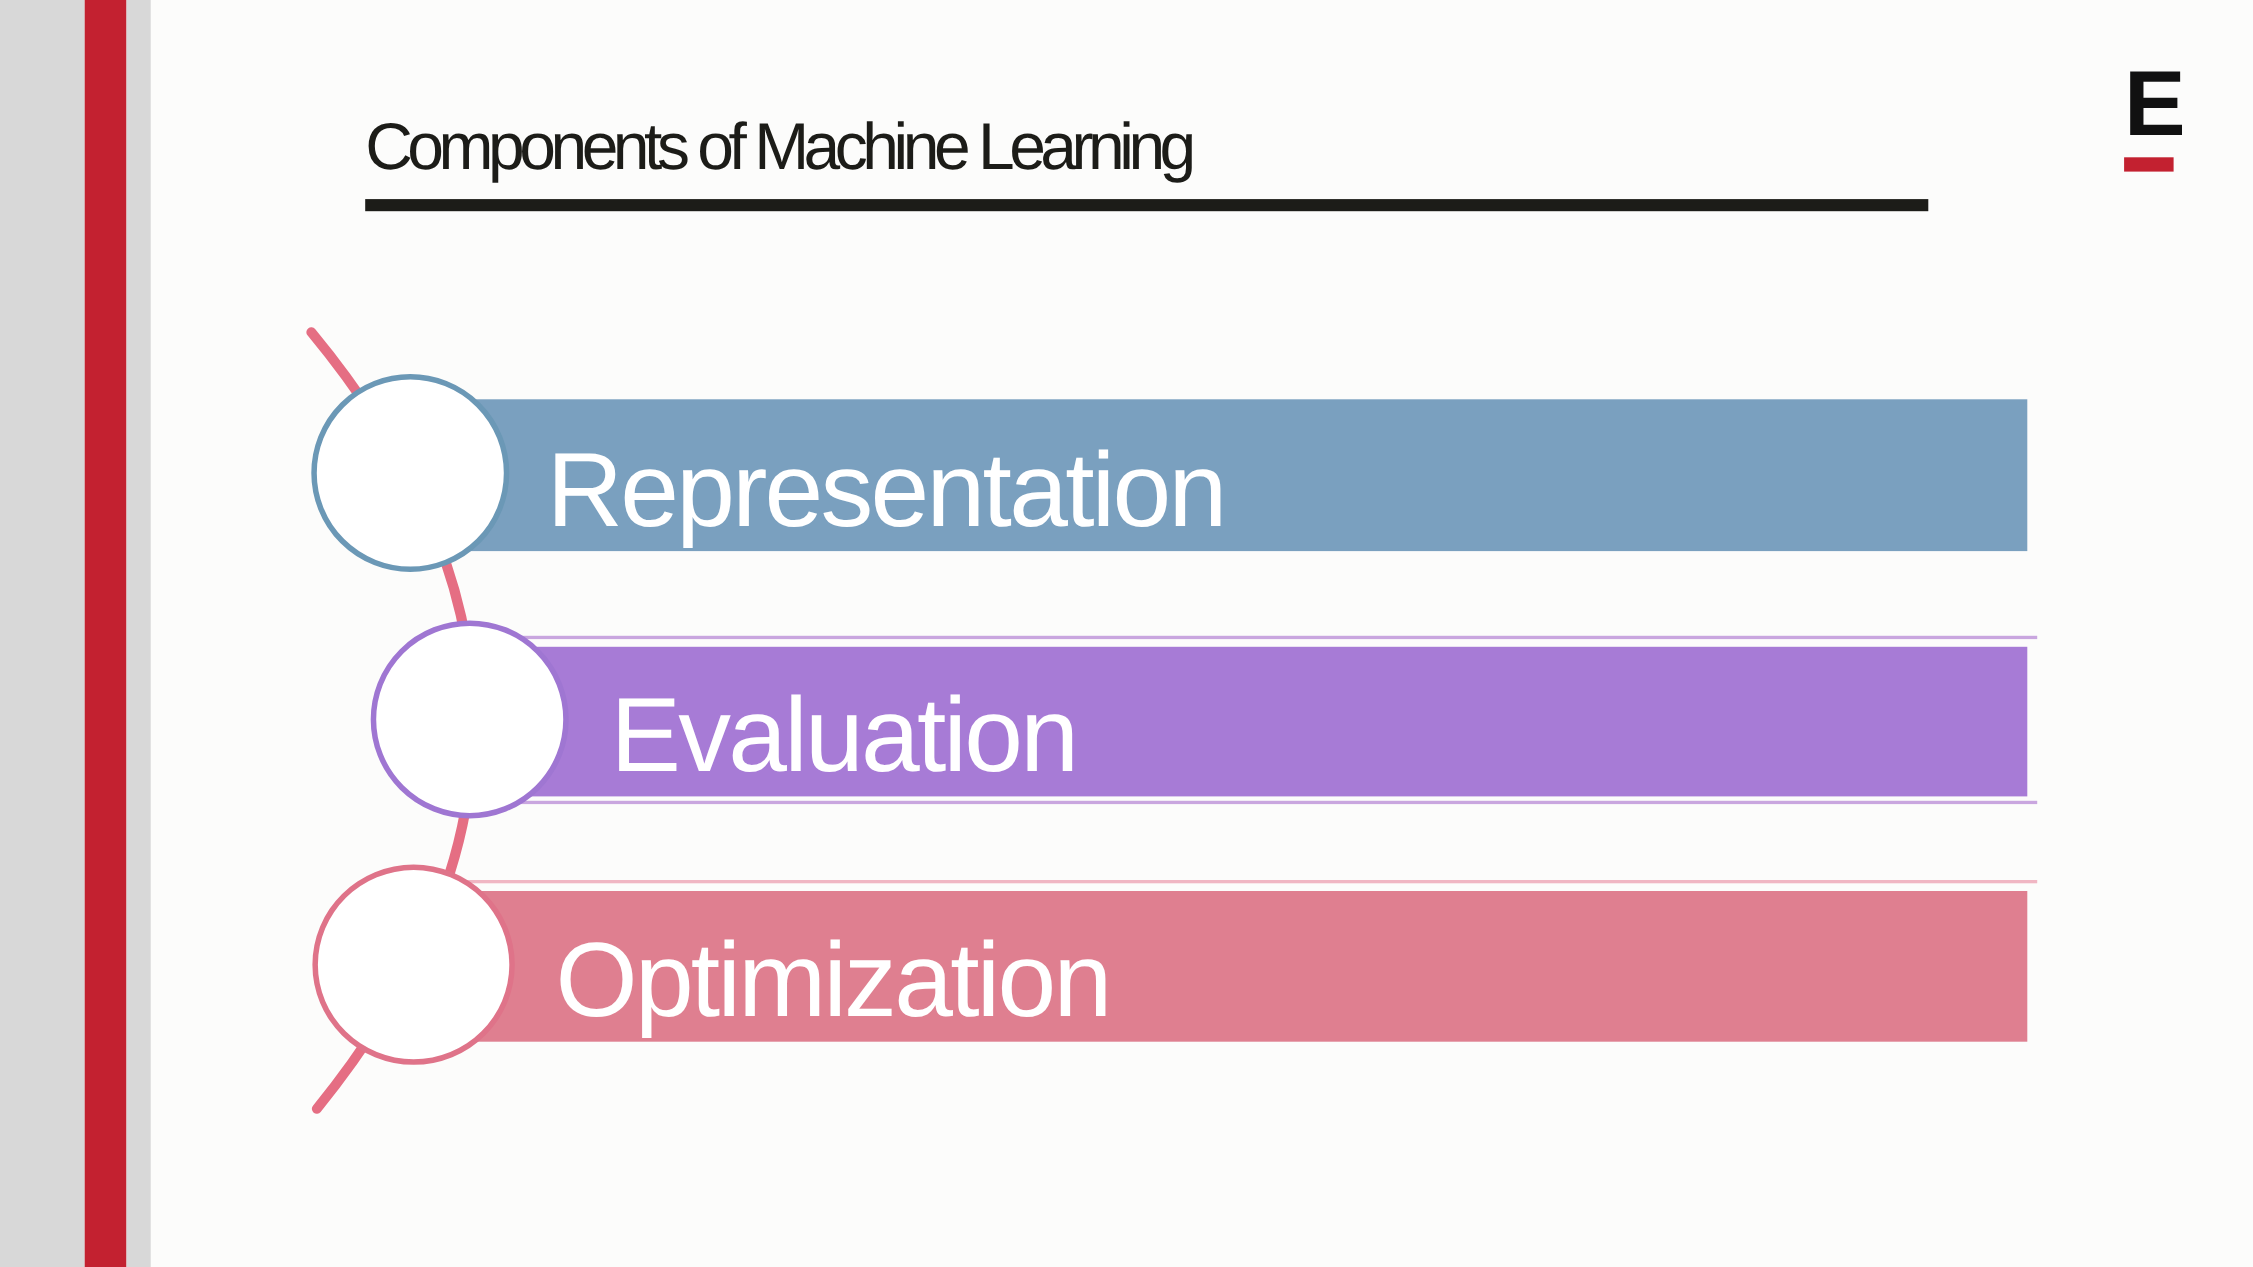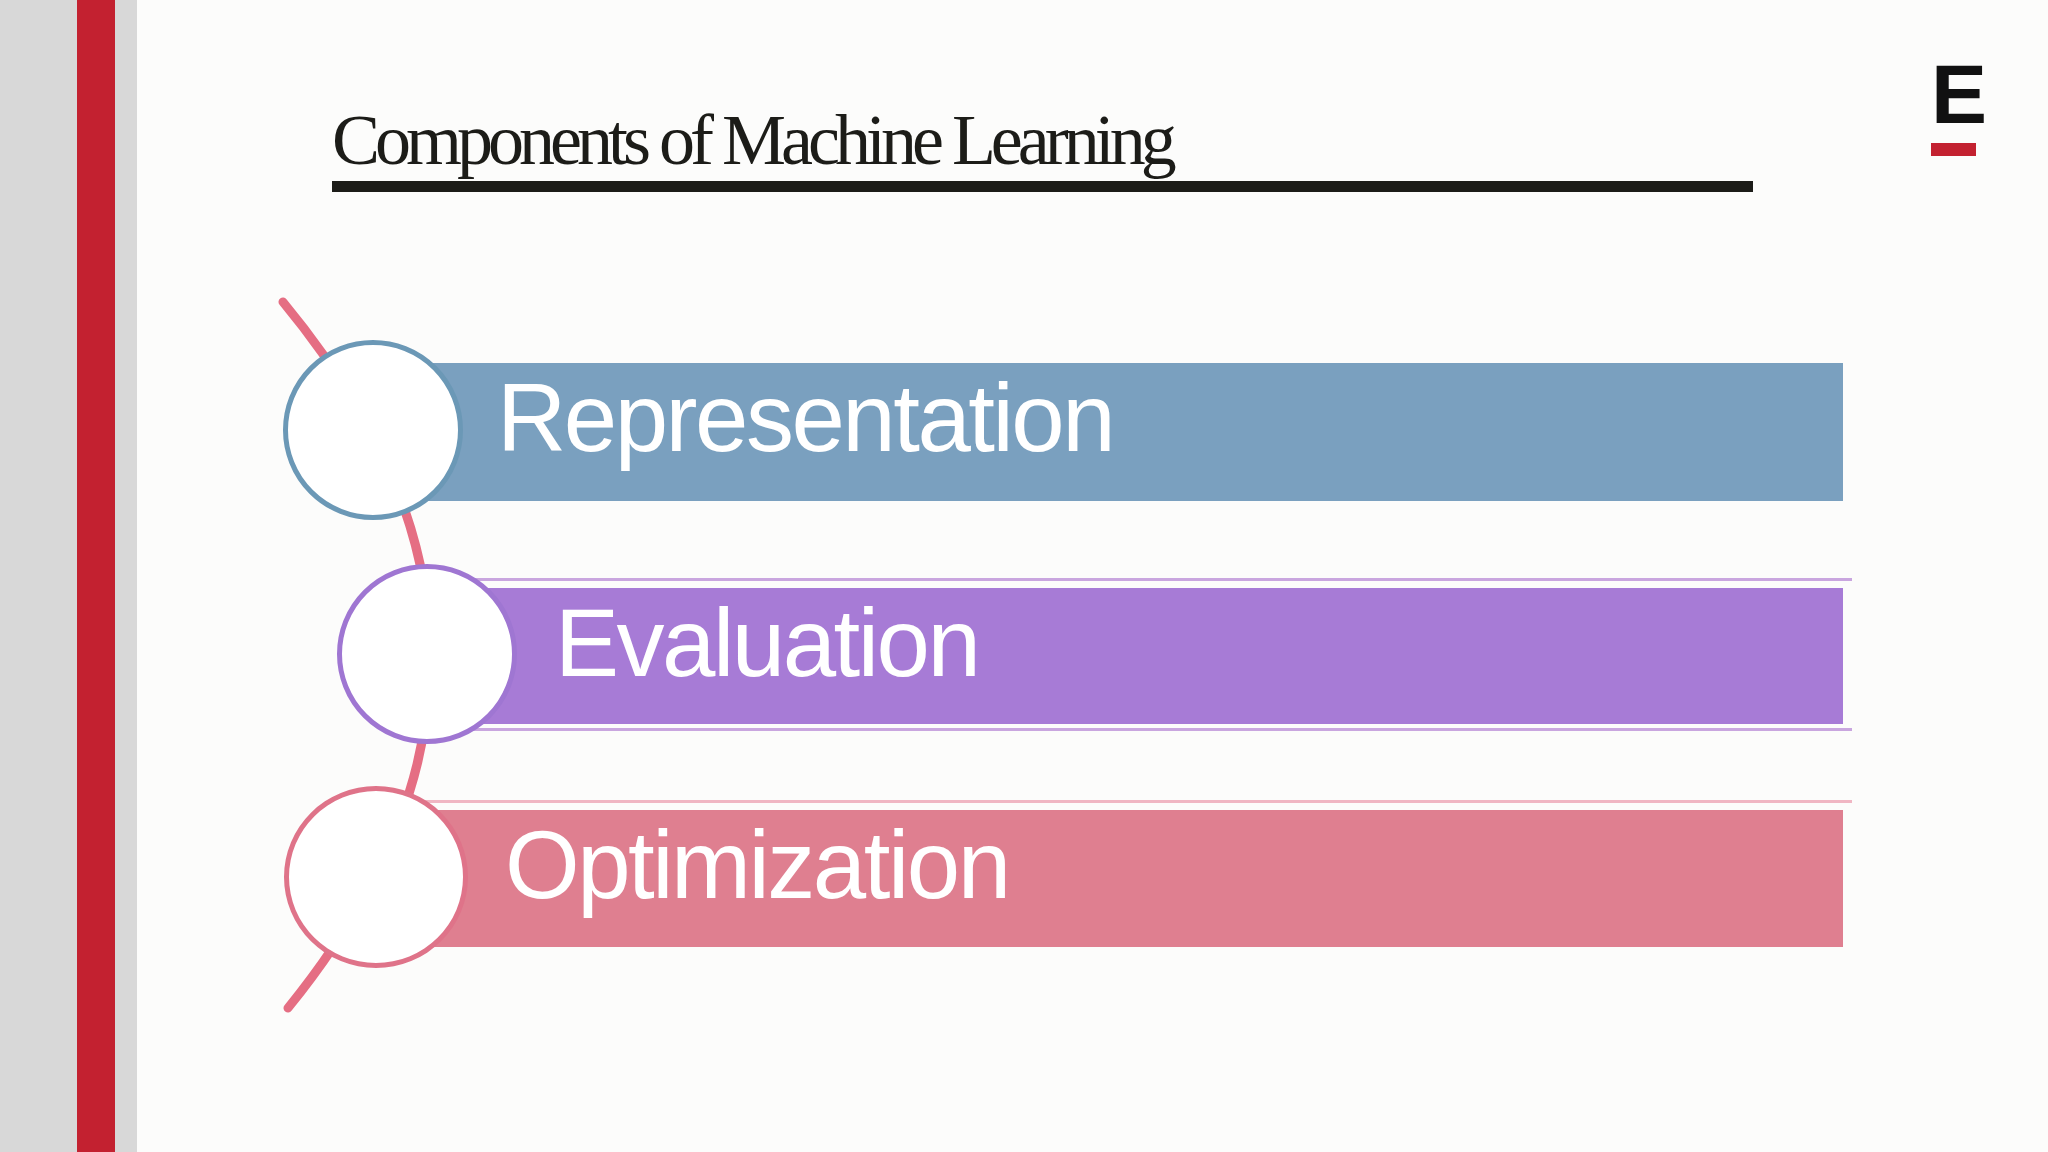--- a/index.html
+++ b/index.html
@@ -6,32 +6,32 @@
   body{width:2048px;height:1152px;overflow:hidden;font-family:"Liberation Sans",sans-serif;}
   .page{position:absolute;top:0;left:0;width:2048px;height:1152px;background:#fcfcfb;}
 
   
   .stripe{position:absolute;top:0;height:1152px;}
   .stripe.gray-outer{left:0;width:77px;}
   .stripe.red{left:77px;width:38px;}
   .stripe.gray-inner{left:115px;width:22px;}
 
   
-  .title{position:absolute;left:332px;top:104px;font-size:72px;letter-spacing:-5px;
-         line-height:1.0;white-space:nowrap;font-family:Liberation Serif, serif;}
+  .title{position:absolute;left:332px;top:104px;font-size:60px;letter-spacing:-5px;
+         line-height:1.0;white-space:nowrap;font-family:Liberation Sans, sans-serif;}
   .title-underline{position:absolute;left:332px;top:181px;width:1421px;height:11px;}
 
   
   .logo{position:absolute;left:1928px;top:52px;width:60px;text-align:center;}
   .logo-letter{font-size:84px;font-weight:bold;line-height:1.0;
                font-family:"Liberation Sans",sans-serif;letter-spacing:-2px;}
   .logo-underline{position:absolute;left:3px;top:91px;width:45px;height:13px;}
 
   
-  .bar{position:absolute;display:flex;align-items:flex-start;z-index:1;}
+  .bar{position:absolute;display:flex;align-items:flex-end;z-index:1;}
   .bar-label{color:#ffffff;font-size:96px;letter-spacing:-2.5px;white-space:nowrap;
              font-family:"Liberation Sans",sans-serif;}
   .bar-1{left:373px;top:363px;width:1470px;height:138px;}
   .bar-1 .bar-label{padding-left:124px;}
   .bar-2{left:427px;top:588px;width:1416px;height:136px;}
   .bar-2 .bar-label{padding-left:128px;}
   .bar-3{left:376px;top:810px;width:1467px;height:137px;}
   .bar-3 .bar-label{padding-left:129px;}
 
   

